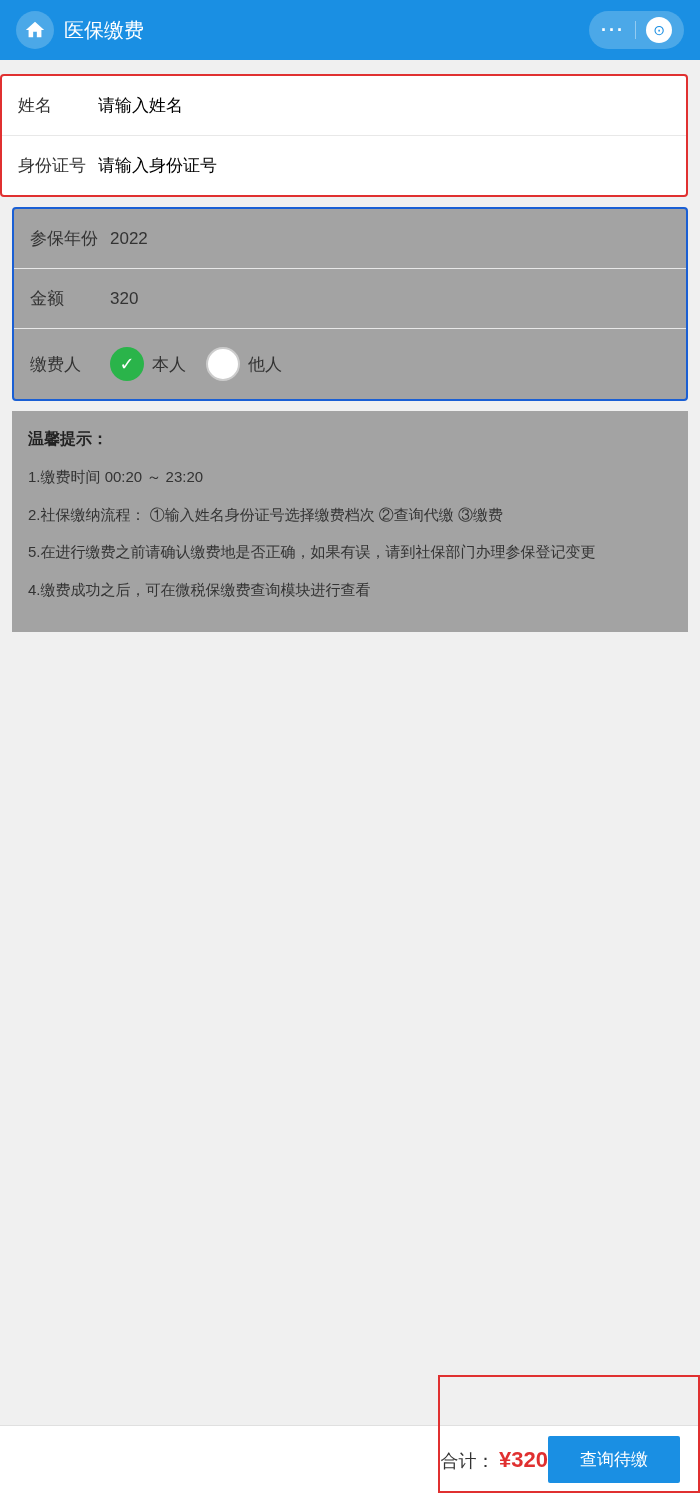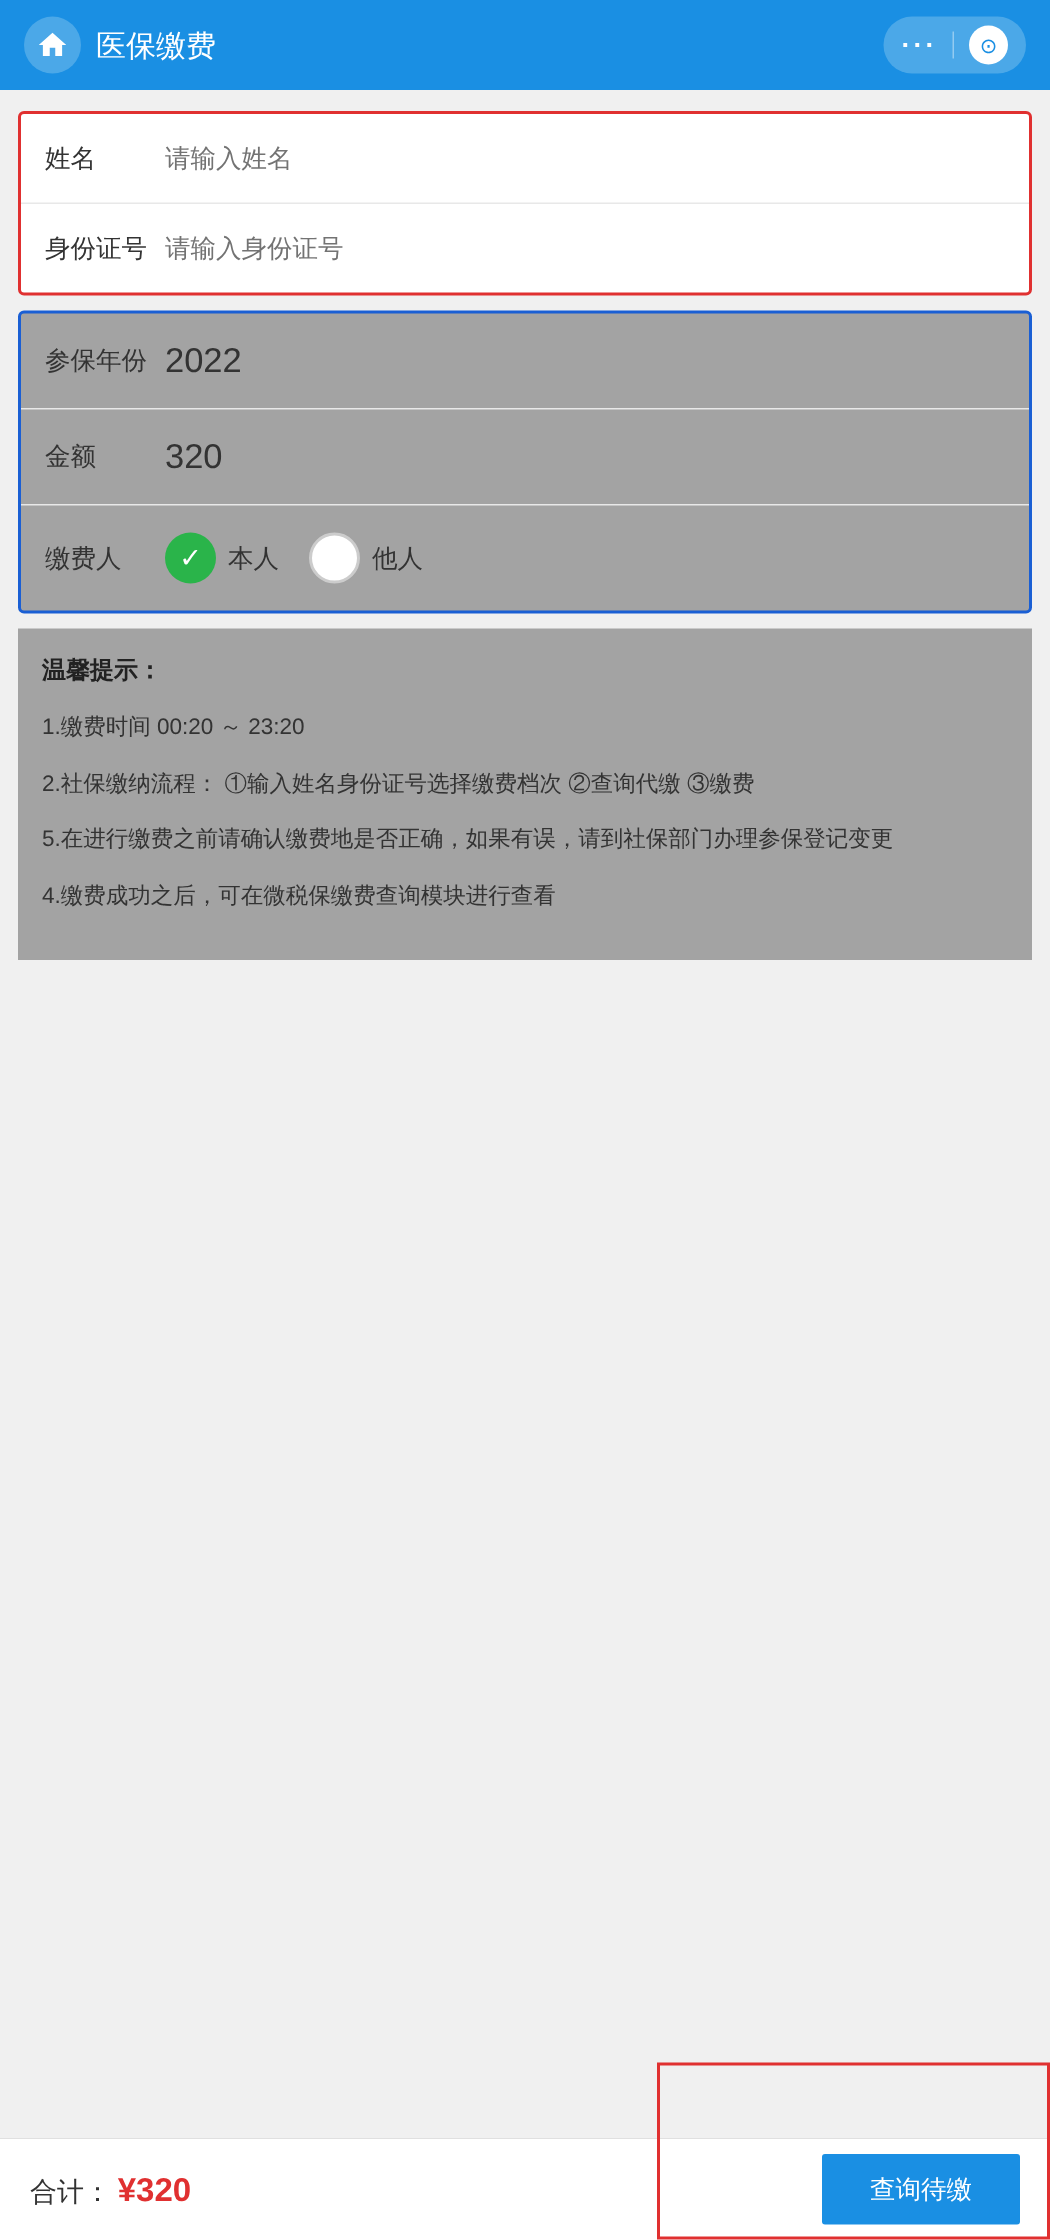--- a/index.html
+++ b/index.html
@@ -99,21 +99,21 @@
     
     .main {
       background-color: #f0f0f0;
       padding: 0;
     }
 
     
     .section-red {
       background-color: white;
       border: 2.5px solid #e03030;
-      margin: 14px 12px 10px 12px;
+      margin: 14px 12px 10px 0;
       border-radius: 4px;
       padding: 0;
     }
 
     .form-row {
       display: flex;
       align-items: center;
       padding: 18px 16px;
       border-bottom: 1px solid #e8e8e8;
     }
@@ -124,25 +124,25 @@
 
     .form-label {
       font-size: 17px;
       color: #333;
       width: 80px;
       flex-shrink: 0;
     }
 
     .form-input-placeholder {
       font-size: 17px;
-      color: #737373;
+      color: #000000;
     }
 
     .form-input {
-      font-size: 23px;
+      font-size: 17px;
       color: #333;
     }
 
     
     .section-blue {
       background-color: #a3a3a3;
       border: 2.5px solid #1a5fd4;
       margin: 0 12px 10px 12px;
       border-radius: 4px;
       padding: 0;
@@ -213,21 +213,21 @@
 
     
     .bottom-bar {
       position: fixed;
       bottom: 0;
       left: 0;
       width: 700px;
       background-color: white;
       display: flex;
       align-items: center;
-      justify-content: space-between;
+      justify-content: flex-end;
       padding: 14px 20px;
       border-top: 1px solid #e0e0e0;
       height: 68px;
     }
 
     .total-label {
       font-size: 18px;
       color: #333;
     }
 

